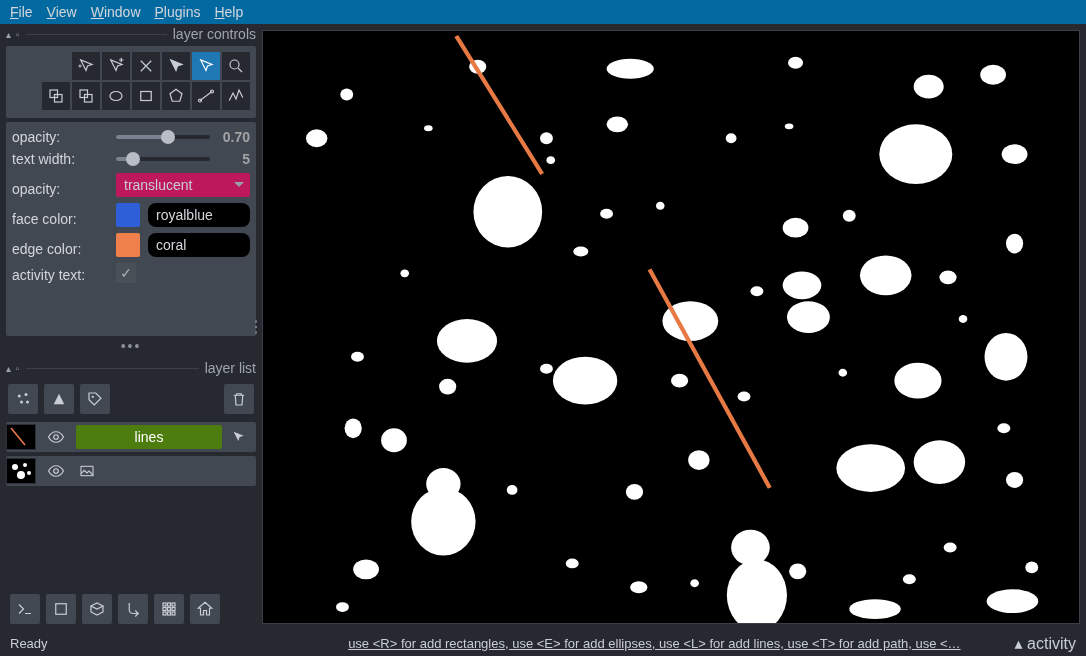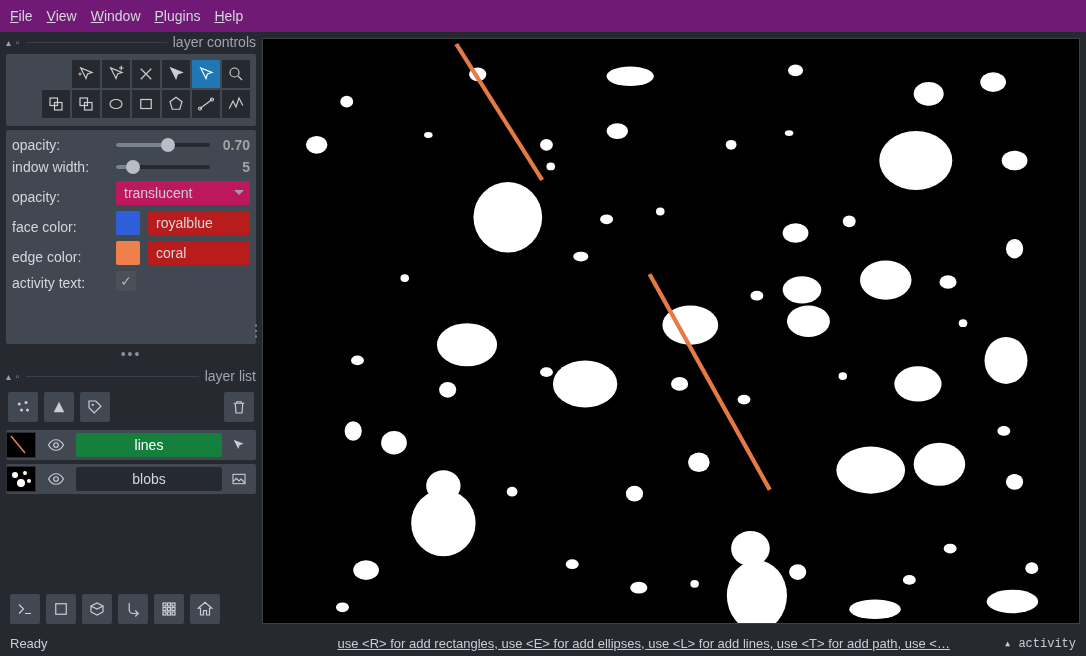--- a/index.html
+++ b/index.html
@@ -9,22 +9,22 @@
     color: #d3d6db;
     font-family: -apple-system, "Segoe UI", Arial, sans-serif;
     font-size: 14px;
     display: flex;
     flex-direction: column;
   }
   
   .menubar {
     display: flex;
     gap: 14px;
-    padding: 16px 10px;
-    background: #701a75;
+    padding: 8px 10px;
+    background: #0369a1;
     height: 24px;
     align-items: center;
   }
   .menubar span { cursor: default; }
   .menubar span u { text-decoration: underline; }
   
   .main-row { flex: 1; display: flex; min-height: 0; }
   .left-pane {
     width: 262px;
     display: flex;
@@ -91,39 +91,39 @@
   .value { width: 32px; text-align: right; color:#a3a3a3;font-weight:bold;}
   .select {
     flex:1; background:#be185d; padding:4px 22px 4px 8px; position:relative;
     color:#c9cdd4; border-radius:2px; overflow:hidden; white-space:nowrap;
   }
   .select::after {
     content:""; position:absolute; right:6px; top:50%; transform:translateY(-30%);
     border:5px solid transparent; border-top-color:#9aa0aa;
   }
   .swatch { width:24px; height:24px; border-radius:2px; }
-  .text-field { background:#b91c1c; padding:4px 8px; flex:1; border-radius:2px; color:#d3d6db;}
+  .text-field { background:#000000; padding:4px 8px; flex:1; border-radius:8px; color:#d3d6db;}
   .chk {
     width:20px; height:20px; background:#4a5058; border-radius:2px;
     display:flex; align-items:center; justify-content:center; color:#aeb3bd;
   }
   .ellipsis-dots { text-align:center; color:#8a8f99; letter-spacing:2px; padding:2px 0 4px 0;}
   
   .layer-tools { display:flex; gap:6px; align-items:center; padding:4px 2px; }
   .layer-tools .spacer { flex:1; }
   .sq-btn {
     width:30px; height:30px; background:#414851; display:flex; align-items:center; justify-content:center;
     border-radius:2px; color:#c9cdd4;
   }
   .sq-btn svg { width:18px; height:18px; stroke: currentColor; fill:none; stroke-width:1.6; }
   .layer-row {
     display:flex; align-items:center; gap:6px; height:30px;
     background:#414851; border-radius:2px; margin-top:4px; padding:0 6px 0 0;
   }
-  .layer-row.selected .namecell { background:#15803d; color:#fff; }
+  .layer-row.selected .namecell { background:#4d7c0f; color:#fff; }
   .thumb-box { width:30px; height:26px; background:#000; border:1px solid #2b2e36; flex:none; margin:0 0 0 0; position:relative;}
   .vis-btn { width:28px; display:flex; justify-content:center; color:#c9cdd4;}
   .namecell {
     flex:1; text-align:center; padding:4px 8px; background:#262930; border-radius:2px;
     color:#d3d6db;
   }
   .type-ico { width:22px; display:flex; justify-content:center; color:#c9cdd4;}
   
   .action-row { display:flex; gap:6px; padding:10px 4px 6px 4px; margin-top:auto; }
   
@@ -246,21 +246,21 @@
         <span class="lab">opacity:</span>
         <div class="slider-wrap">
           <div class="slider">
             <div class="track-fill" style="width:55%"></div>
             <div class="thumb" style="left:55%"></div>
           </div>
           <span class="value">0.70</span>
         </div>
       </div>
       <div class="prop">
-        <span class="lab">indow width:</span>
+        <span class="lab">text width:</span>
         <div class="slider-wrap">
           <div class="slider">
             <div class="track-fill" style="width:18%"></div>
             <div class="thumb" style="left:18%"></div>
           </div>
           <span class="value">5</span>
         </div>
       </div>
       <div class="prop">
         <span class="lab">opacity:</span>
@@ -346,21 +346,20 @@
             <circle cx="14" cy="16" r="4" fill="#fff"></circle>
             <circle cx="22" cy="14" r="2" fill="#fff"></circle>
           </svg>
       </div>
       <div class="vis-btn">
           <svg width="18" height="18" viewBox="0 0 24 24" fill="none" stroke="currentColor" stroke-width="1.6">
             <path d="M2 12s4-7 10-7 10 7 10 7-4 7-10 7S2 12 2 12z"></path>
             <circle cx="12" cy="12" r="3"></circle>
           </svg>
         </div>
-      <div class="namecell" style="background:#262930">blobs</div>
       <div class="type-ico">
           <svg width="16" height="16" viewBox="0 0 24 24" fill="none" stroke="currentColor" stroke-width="1.6">
             <rect x="3" y="5" width="18" height="14"></rect>
             <path d="M3 16l5-5 4 4 3-3 6 6"></path>
           </svg>
         </div>
     </div>
 
     <div class="action-row">
       <div class="sq-btn">
@@ -480,14 +479,14 @@
         </svg>
     </div>
   </div>
 </div>
 
 <div class="statusbar">
   <span>Ready</span>
   <span class="spacer"></span>
   <span style="max-width:700px; overflow:hidden; white-space:nowrap;text-decoration:underline;">use &lt;R&gt; for add rectangles, use &lt;E&gt; for add ellipses, use &lt;L&gt; for add lines, use &lt;T&gt; for add path, use &lt;…</span>
   <span style="width:30px"></span>
-  <span style="font-size:12px;font-family:Liberation Mono, monospace;">▴ <span>activity</span></span>
+  <span style="font-size:16px;">▴ <span>activity</span></span>
 </div>
 
 </body></html>

